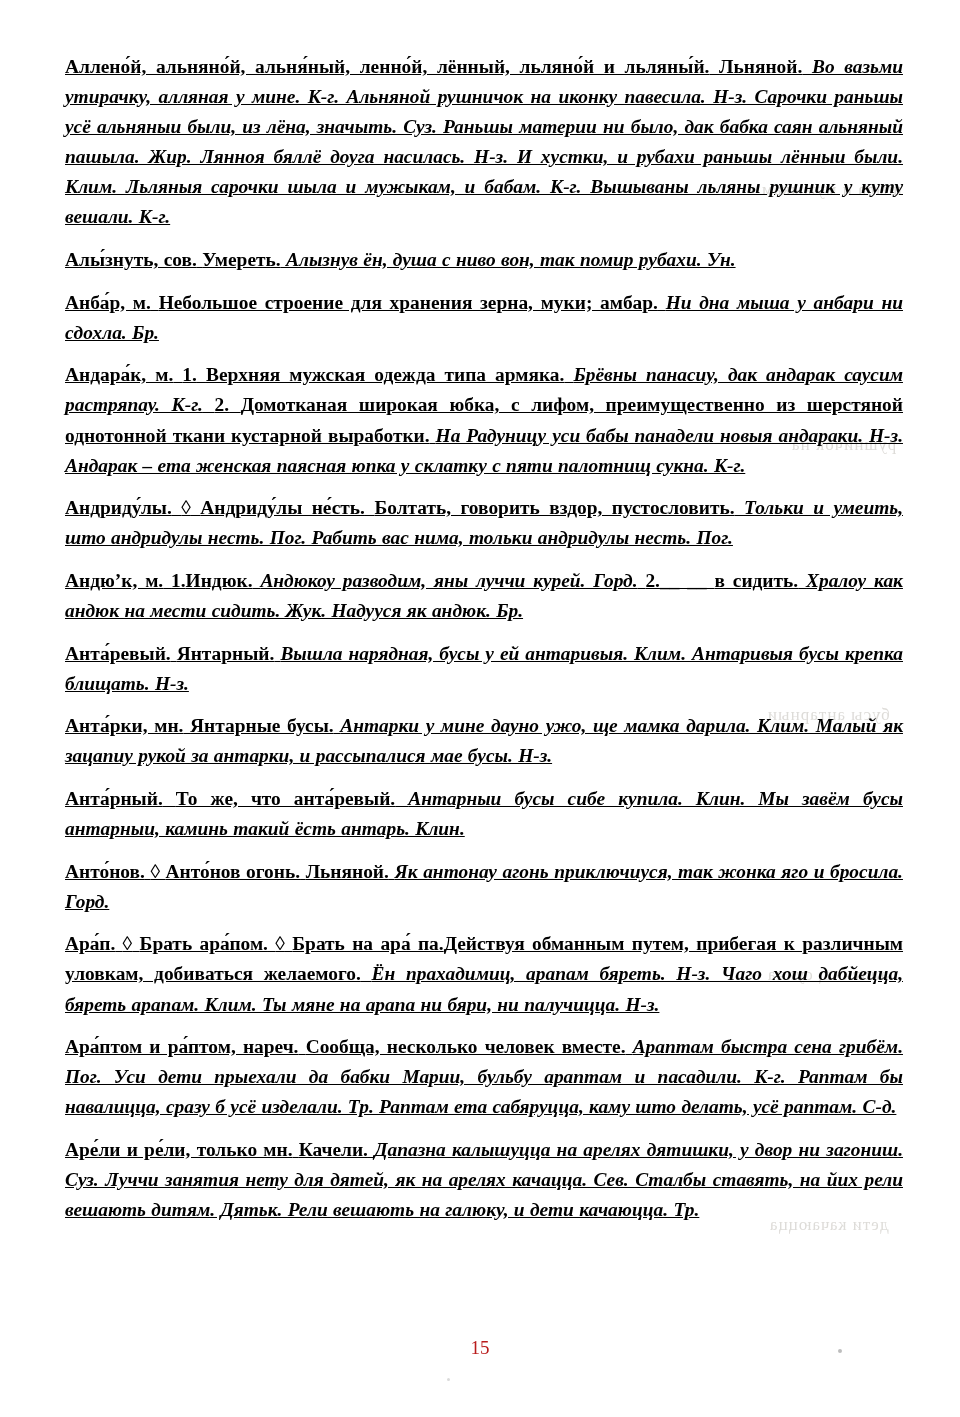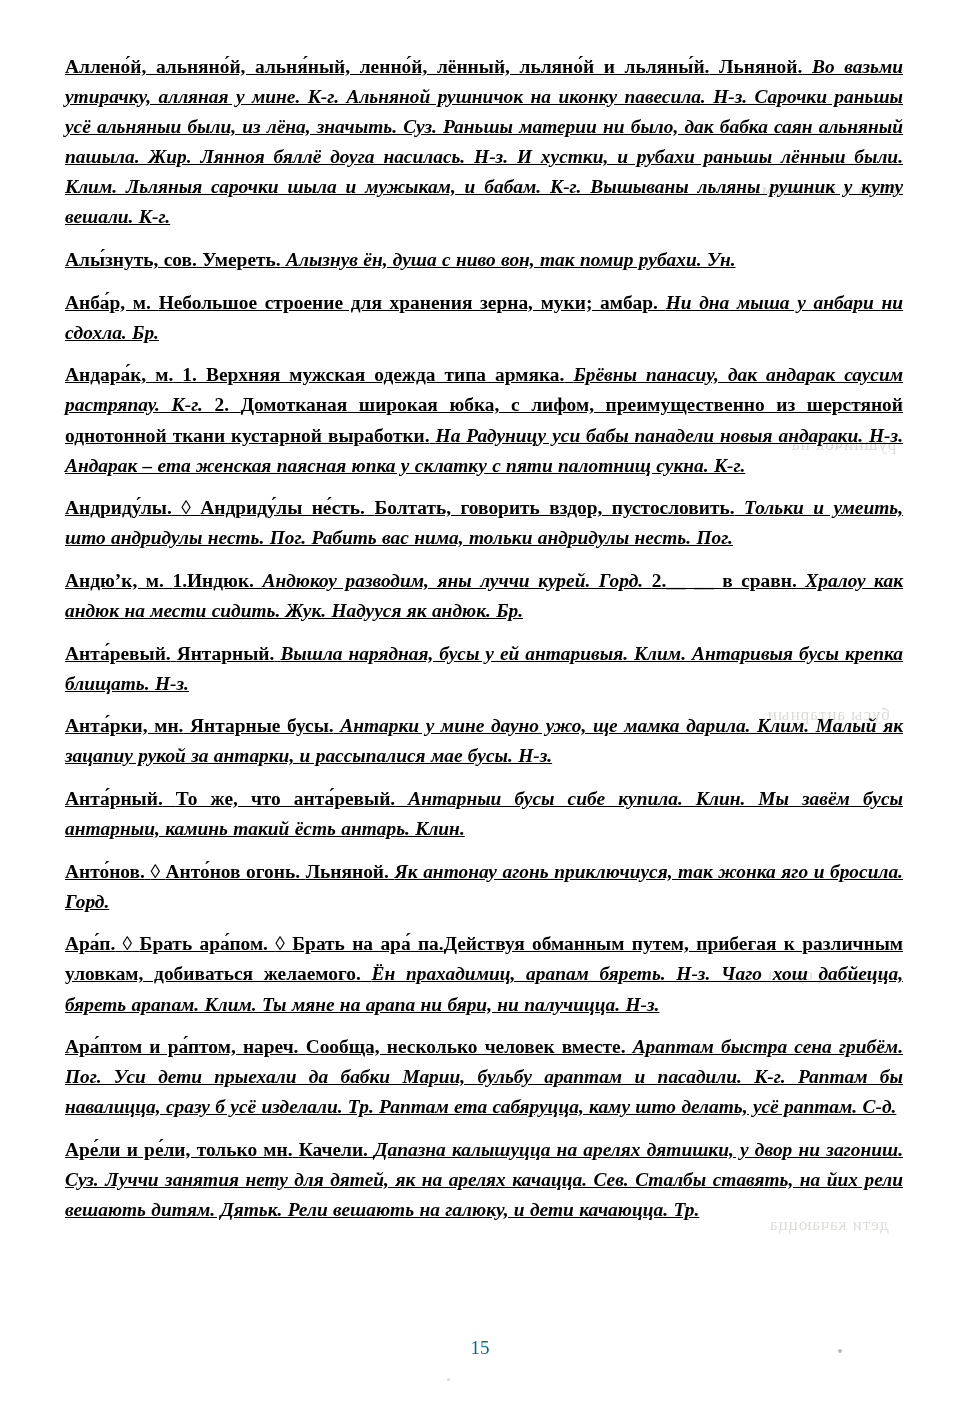--- a/index.html
+++ b/index.html
@@ -92,21 +92,21 @@
   }
 
   .page-number {
     position: absolute;
     left: 0;
     top: 1337px;
     width: 960px;
     text-align: center;
     font-size: 19px;
     font-family: "Liberation Serif", "DejaVu Serif", serif;
-    color: #0369a1;
+    color: #b91c1c;
   }
 
   .speck {
     position: absolute;
     background: #bdbdbd;
     border-radius: 50%;
   }
   #speck-1 { left: 838px; top: 1349px; width: 4px; height: 4px; }
   #speck-2 { left: 447px; top: 1378px; width: 3px; height: 3px; background: #dadada; }
 </style>
@@ -127,21 +127,21 @@
 
     <p class="entry"><span class="hw">Алы́знуть, сов.</span> <span class="gloss">Умереть.</span> <span class="quote">Алызнув ён, душа с ниво вон, так помир рубахи. Ун.</span></p>
 
 
     <p class="entry"><span class="hw">Анба́р, м.</span> <span class="gloss">Небольшое строение для хранения зерна, муки; амбар.</span> <span class="quote">Ни дна мыша у анбари ни сдохла. Бр.</span></p>
 
     <p class="entry"><span class="hw">Андара́к, м.</span> <span class="sense">1.</span> <span class="gloss">Верхняя мужская одежда типа армяка.</span> <span class="quote">Брёвны панасиу, дак андарак саусим растряпау. К-г.</span>  <span class="sense">2.</span> <span class="gloss">Домотканая широкая юбка, с лифом, преимущественно из шерстяной однотонной ткани кустарной выработки.</span> <span class="quote">На Радуницу уси бабы панадели новыя андараки. Н-з. Андарак – ета женская паясная юпка у склатку с пяти палотнищ сукна. К-г.</span></p>
 
     <p class="entry"><span class="hw">Андриду́лы.</span> <span class="lozenge">◊</span> <span class="hw">Андриду́лы не́сть.</span> <span class="gloss">Болтать, говорить вздор, пустословить.</span> <span class="quote">Тольки и умеить, што андридулы несть. Пог.  Рабить вас нима, тольки андридулы несть. Пог.</span></p>
 
-    <p class="entry"><span class="hw">Андю’к, м.</span> <span class="sense">1.</span><span class="gloss">Индюк.</span> <span class="quote">Андюкоу разводим, яны луччи курей. Горд.</span> <span class="sense">2.</span><span class="rule">__ __</span> <span class="marker">в сравн.</span> <span class="quote">Хралоу как андюк на мести сидить. Жук. Надууся як андюк. Бр.</span></p>
+    <p class="entry"><span class="hw">Андю’к, м.</span> <span class="sense">1.</span><span class="gloss">Индюк.</span> <span class="quote">Андюкоу разводим, яны луччи курей. Горд.</span> <span class="sense">2.</span><span class="rule">__ __</span> <span class="marker">в сидить.</span> <span class="quote">Хралоу как андюк на мести сидить. Жук. Надууся як андюк. Бр.</span></p>
 
     <p class="entry"><span class="hw">Анта́ревый.</span> <span class="gloss">Янтарный.</span> <span class="quote">Вышла нарядная, бусы у ей антаривыя. Клим. Антаривыя бусы крепка блищать. Н-з.</span></p>
 
     <p class="entry"><span class="hw">Анта́рки, мн.</span> <span class="gloss">Янтарные бусы.</span> <span class="quote">Антарки у мине дауно ужо, ще мамка дарила. Клим. Малый як зацапиу рукой за антарки, и рассыпалися мае бусы. Н-з.</span></p>
 
     <p class="entry"><span class="hw">Анта́рный.</span> <span class="gloss">То же, что анта́ревый.</span> <span class="quote">Антарныи бусы сибе купила. Клин.  Мы завём бусы антарныи, каминь такий ёсть антарь. Клин.</span></p>
 
     <p class="entry"><span class="hw">Анто́нов.</span> <span class="lozenge">◊</span> <span class="hw">Анто́нов огонь.</span> <span class="gloss">Льняной.</span> <span class="quote">Як антонау агонь приключиуся, так жонка яго и бросила. Горд.</span></p>
 
 

